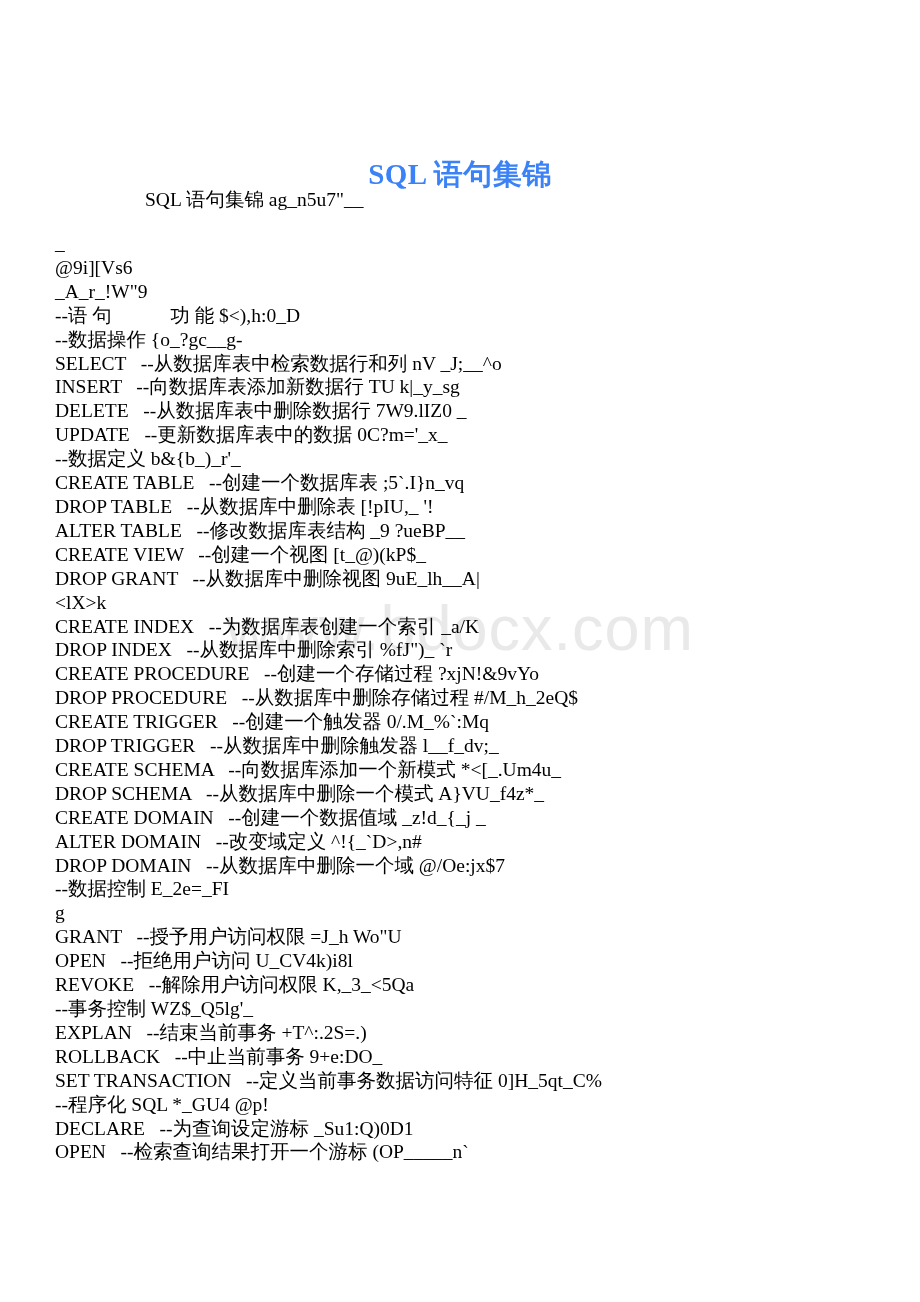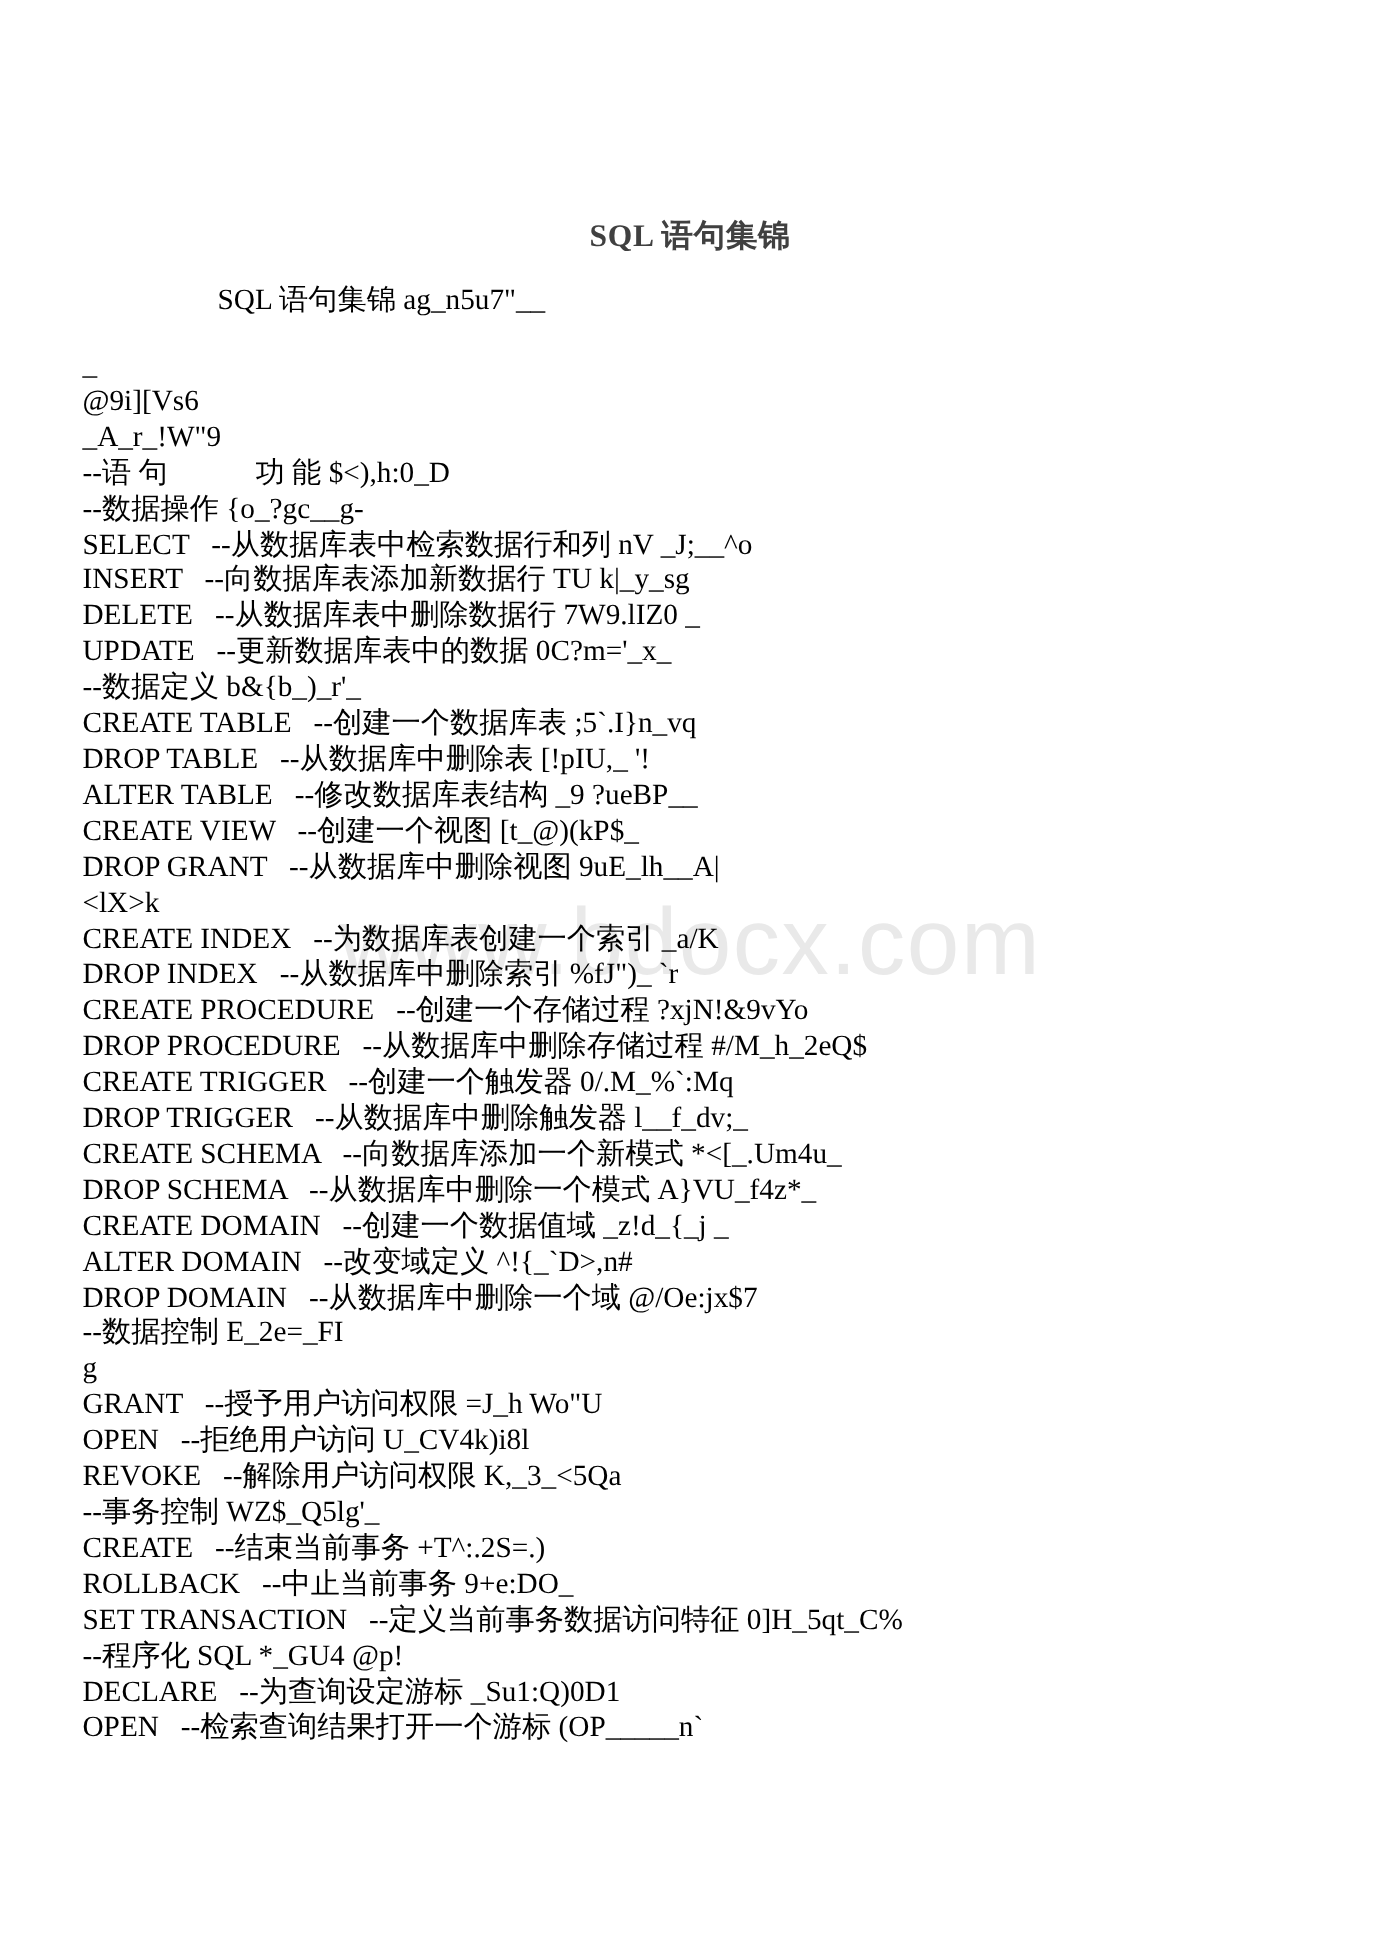--- a/index.html
+++ b/index.html
@@ -34,32 +34,32 @@
     z-index: 0;
     -webkit-user-select: none;
     user-select: none;
     pointer-events: none;
   }
   #content {
     position: relative;
     z-index: 1;
   }
   #doc-title {
-    margin: 0;
+    margin: 12px;
     padding: 0;
     position: absolute;
     left: 0;
     right: 0;
     top: 143px;
     text-align: center;
     font-family: "Liberation Serif", "DejaVu Serif", serif;
     font-weight: bold;
-    font-size: 21px;
+    font-size: 29px;
     letter-spacing: 0.5px;
-    color: #404040;
+    color: #3b82f6;
   }
   #intro-line {
     position: absolute;
     left: 145px;
     top: 186px;
     font-size: 19.5px;
     white-space: nowrap;
   }
   #body-block {
     position: absolute;
@@ -114,21 +114,21 @@
         <div class="doc-line">DROP SCHEMA   --从数据库中删除一个模式 A}VU_f4z*_</div>
         <div class="doc-line">CREATE DOMAIN   --创建一个数据值域 _z!d_{_j _</div>
         <div class="doc-line">ALTER DOMAIN   --改变域定义 ^!{_`D&gt;,n#</div>
         <div class="doc-line">DROP DOMAIN   --从数据库中删除一个域 @/Oe:jx$7</div>
         <div class="doc-line">--数据控制 E_2e=_FI</div>
         <div class="doc-line">g</div>
         <div class="doc-line">GRANT   --授予用户访问权限 =J_h Wo"U</div>
         <div class="doc-line">OPEN   --拒绝用户访问 U_CV4k)i8l</div>
         <div class="doc-line">REVOKE   --解除用户访问权限 K,_3_&lt;5Qa</div>
         <div class="doc-line">--事务控制 WZ$_Q5lg'_</div>
-        <div class="doc-line">CREATE   --结束当前事务 +T^:.2S=.)</div>
+        <div class="doc-line">EXPLAN   --结束当前事务 +T^:.2S=.)</div>
         <div class="doc-line">ROLLBACK   --中止当前事务 9+e:DO_</div>
         <div class="doc-line">SET TRANSACTION   --定义当前事务数据访问特征 0]H_5qt_C%</div>
         <div class="doc-line">--程序化 SQL *_GU4 @p!</div>
         <div class="doc-line">DECLARE   --为查询设定游标 _Su1:Q)0D1</div>
         <div class="doc-line">OPEN   --检索查询结果打开一个游标 (OP_____n`</div>
       </div>
 
   </div>
 </div>
 

